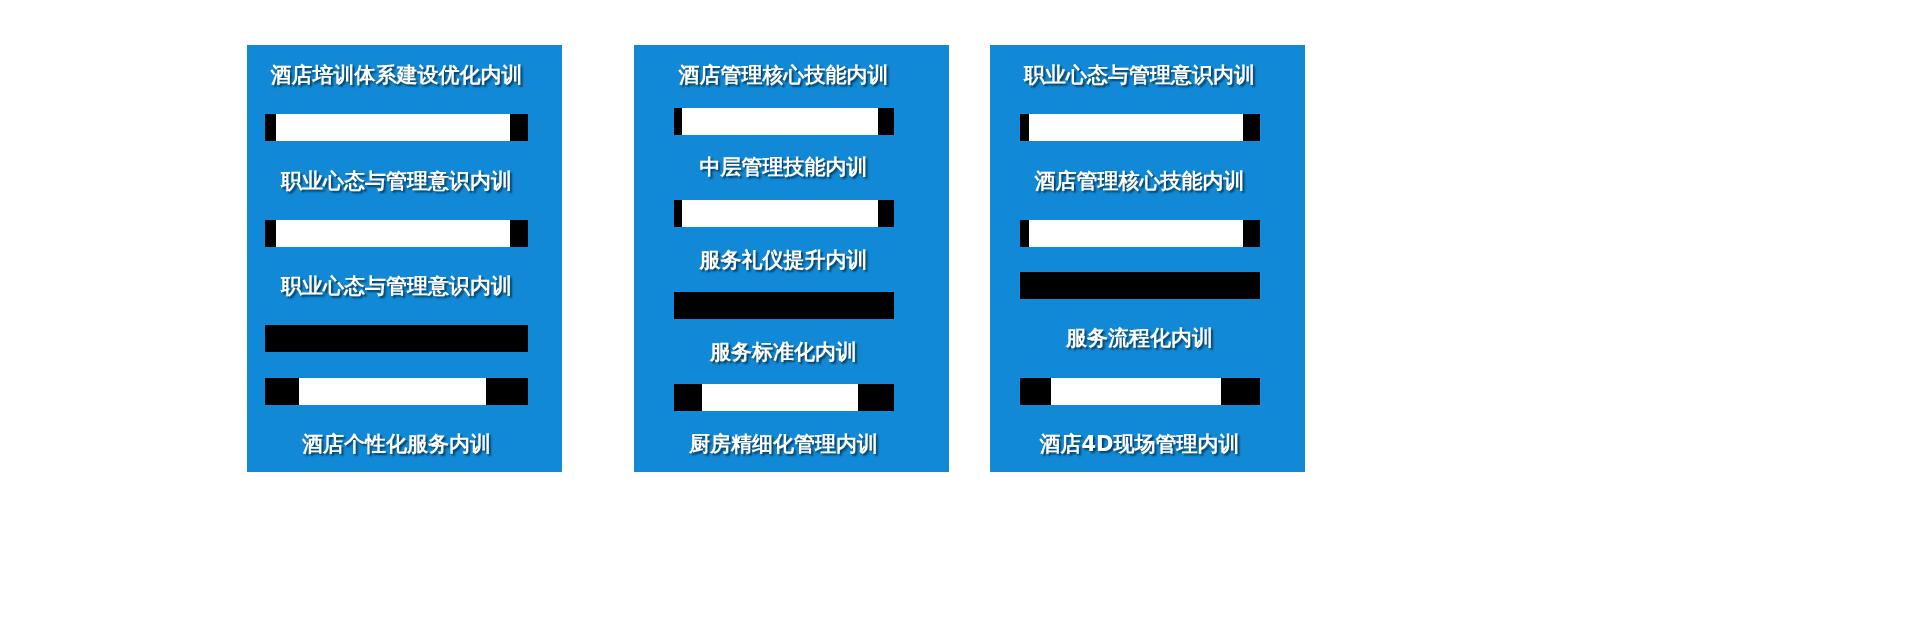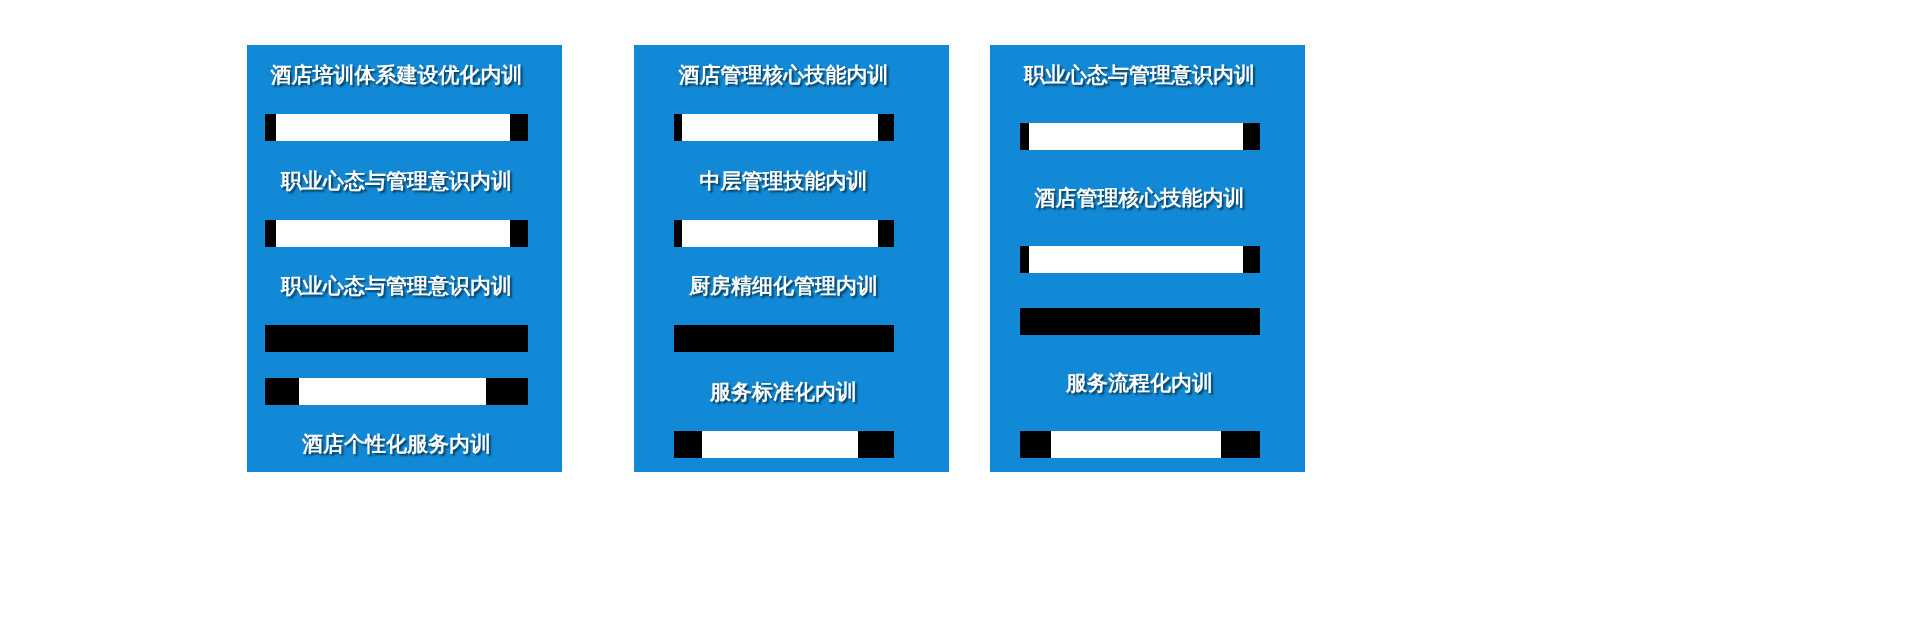--- a/index.html
+++ b/index.html
@@ -85,37 +85,39 @@
 
   <div class="panel panel-2">
     <div class="course-label">酒店管理核心技能内训</div>
     <div class="bar bar-thin-ends">
         <span class="thumb"></span>
       </div>
     <div class="course-label">中层管理技能内训</div>
     <div class="bar bar-thin-ends">
         <span class="thumb"></span>
       </div>
-    <div class="course-label">厨房精细化管理内训</div>
+    <div class="course-label">服务礼仪提升内训</div>
     <div class="bar bar-solid"></div>
     <div class="course-label">服务标准化内训</div>
     <div class="bar bar-thick-ends">
         <span class="thumb"></span>
       </div>
+    <div class="course-label">厨房精细化管理内训</div>
   </div>
 
   <div class="panel panel-3">
     <div class="course-label">职业心态与管理意识内训</div>
     <div class="bar bar-thin-ends">
         <span class="thumb"></span>
       </div>
     <div class="course-label">酒店管理核心技能内训</div>
     <div class="bar bar-thin-ends">
         <span class="thumb"></span>
       </div>
     <div class="bar bar-solid"></div>
     <div class="course-label">服务流程化内训</div>
     <div class="bar bar-thick-ends">
         <span class="thumb"></span>
       </div>
+    <div class="course-label">酒店4D现场管理内训</div>
   </div>
 
 </div>
 
 </body></html>

